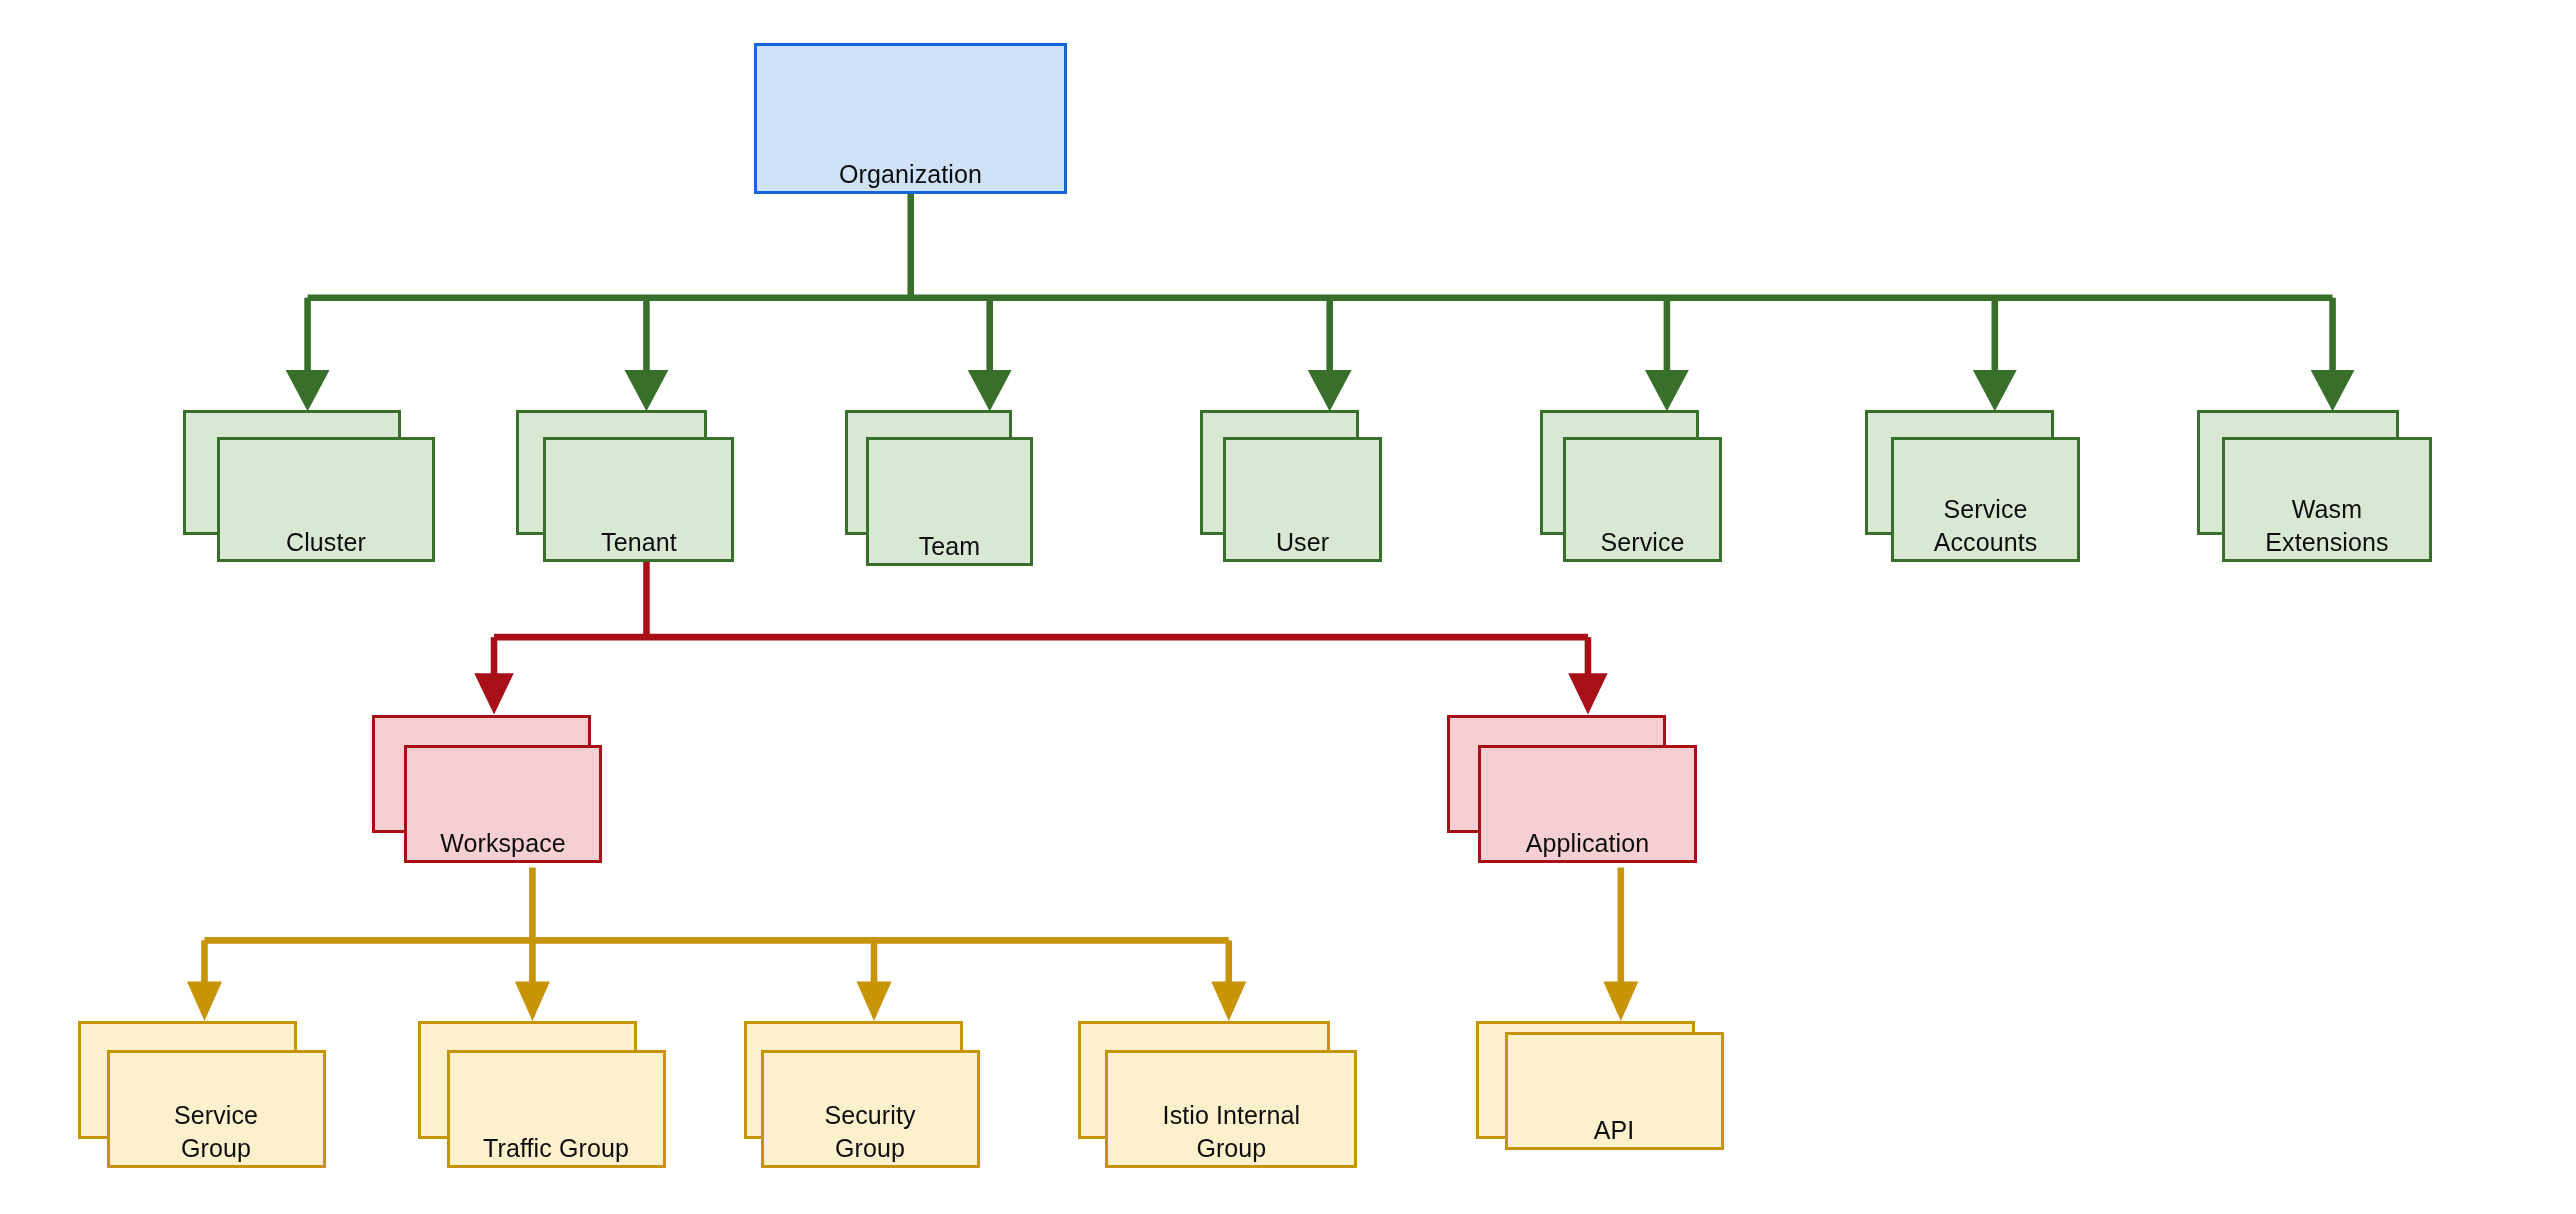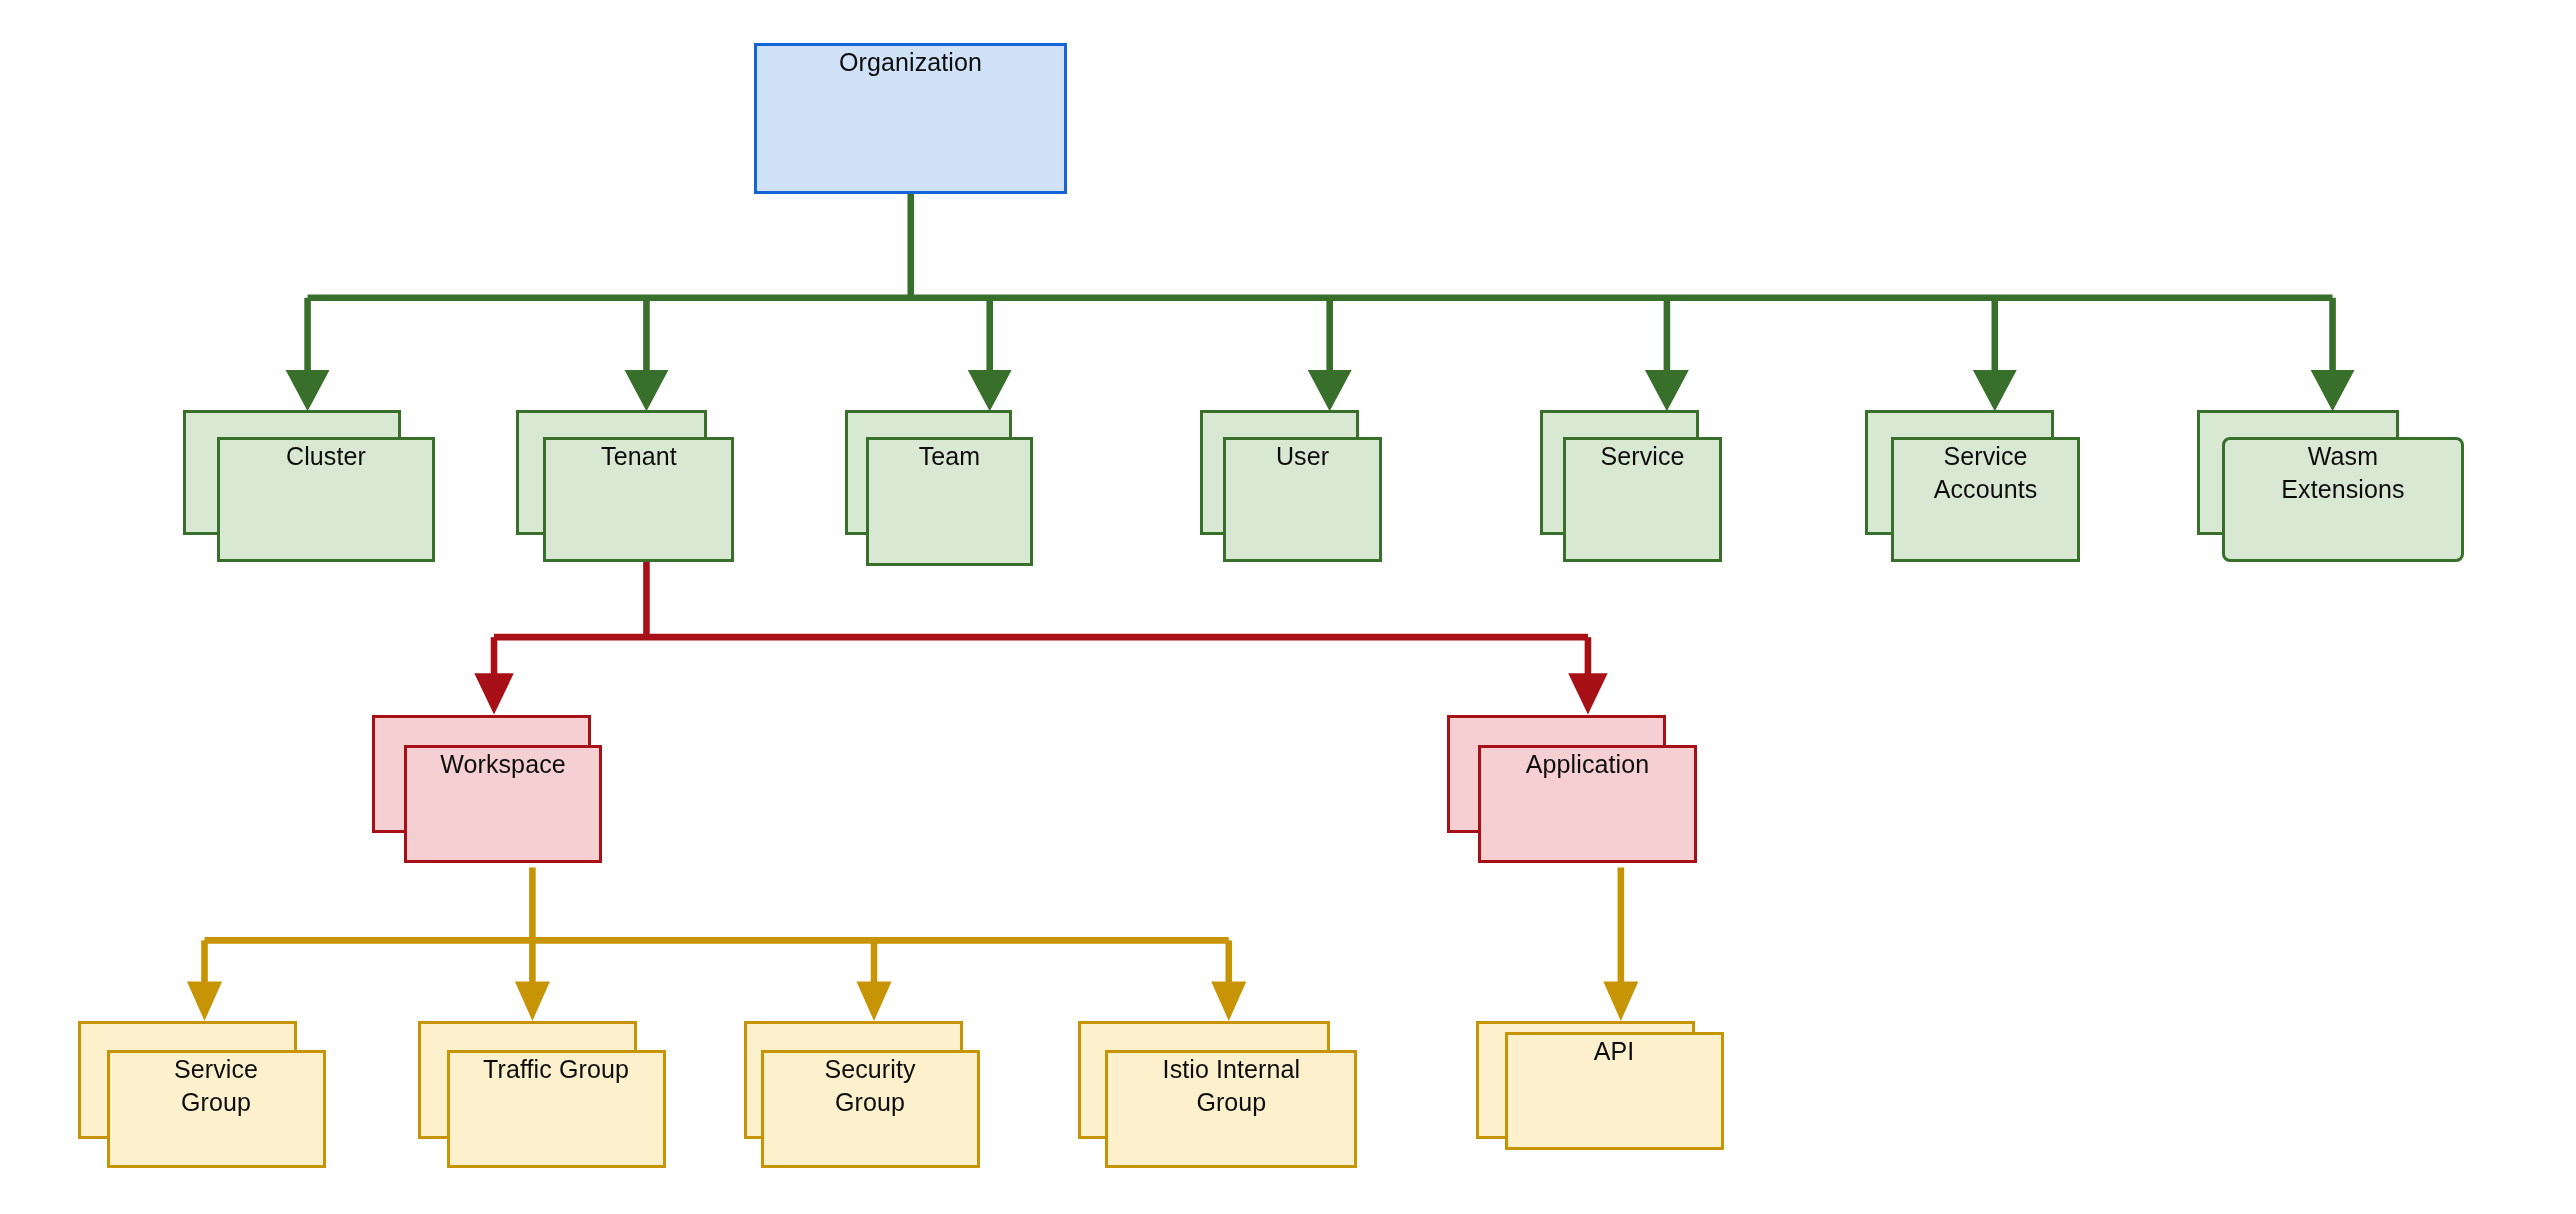--- a/index.html
+++ b/index.html
@@ -3,21 +3,21 @@
 <meta charset="utf-8">
 <title>Hierarchy Diagram</title>
 <style>
   html,body{margin:0;padding:0;background:#ffffff;}
   body{width:2576px;height:1214px;font-family:"Liberation Sans",sans-serif;}
   #stage{position:relative;width:2576px;height:1214px;overflow:hidden;background:#fff;}
   #edges{position:absolute;left:0;top:0;width:2576px;height:1214px;}
   .node{position:absolute;}
   .card{position:absolute;box-sizing:border-box;}
   .card.back{z-index:1;}
-  .card.front{z-index:2;display:flex;align-items:flex-start;justify-content:center;text-align:center;}
+  .card.front{z-index:2;display:flex;align-items:flex-end;justify-content:center;text-align:center;}
   .label{
     z-index:3;
     color:#0d0d0d;
     font-family:"Liberation Sans",sans-serif;
     font-size:25px;
     line-height:33px;
     letter-spacing:0.1px;
     white-space:pre-line;
     padding:0 5.5px;
   }
@@ -134,21 +134,21 @@
   <div class="node green" style="left:1865px;top:410px;">
     <div class="card back" style="left:0;top:0;width:189px;height:125px;"></div>
     <div class="card front" style="left:26px;top:27px;width:189px;height:125px;">
       <span class="label">Service
 Accounts</span>
     </div>
   </div>
 
   <div class="node green" style="left:2197px;top:410px;">
     <div class="card back" style="left:0;top:0;width:202px;height:125px;"></div>
-    <div class="card front" style="left:25px;top:27px;width:242px;height:125px;border-radius:8px;">
+    <div class="card front" style="left:25px;top:27px;width:210px;height:125px;">
       <span class="label">Wasm
 Extensions</span>
     </div>
   </div>
 
   <div class="node red" style="left:372px;top:715px;">
     <div class="card back" style="left:0;top:0;width:219px;height:118px;"></div>
     <div class="card front" style="left:32px;top:30px;width:198px;height:118px;">
       <span class="label">Workspace</span>
     </div>

